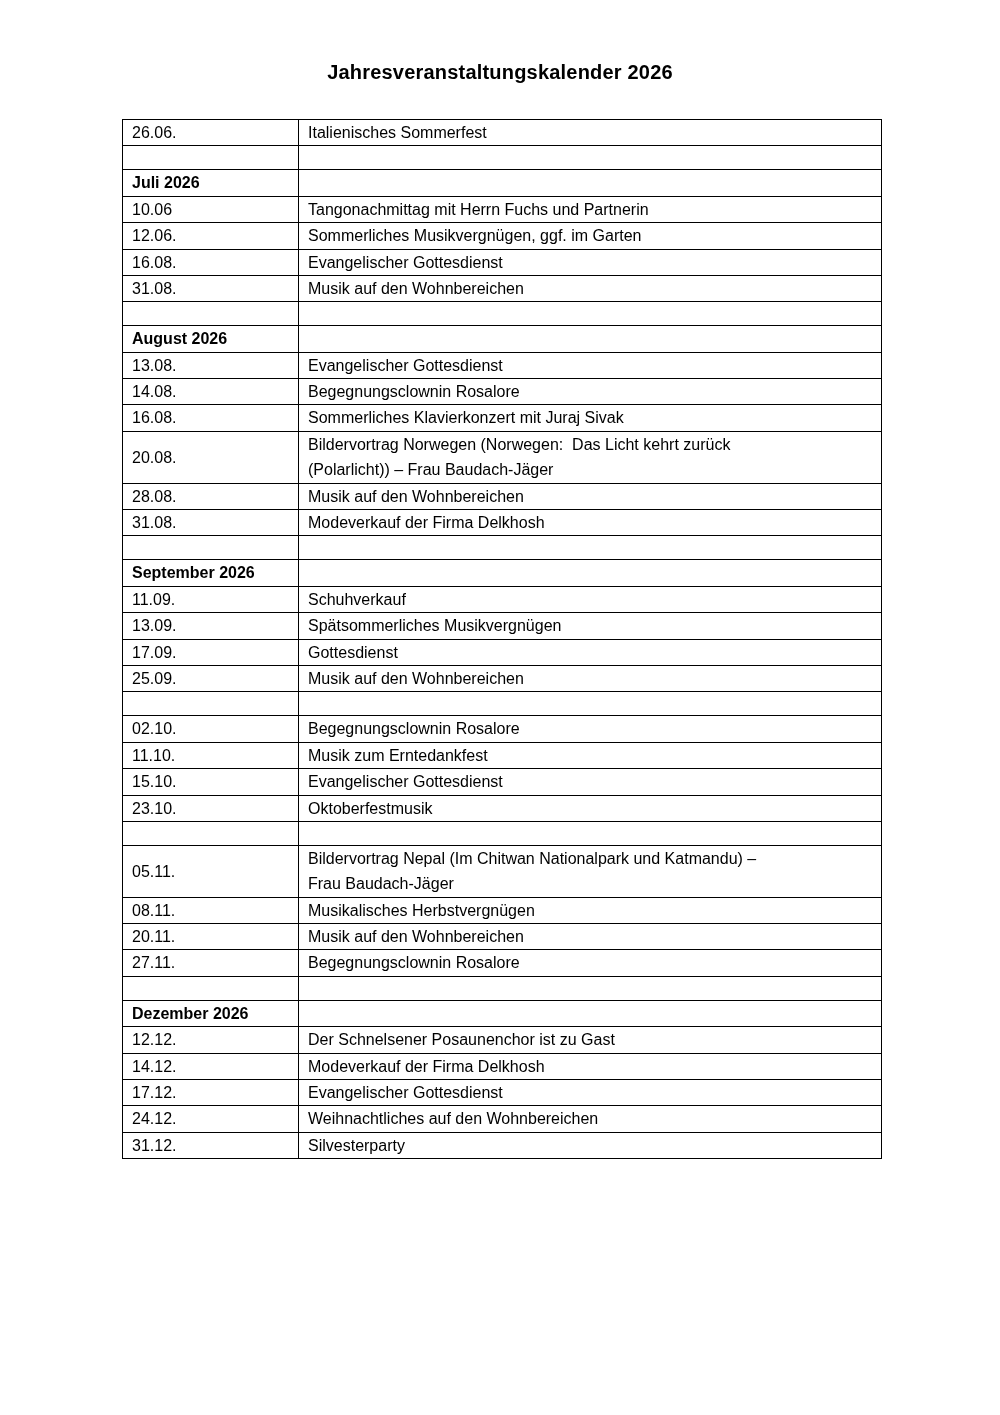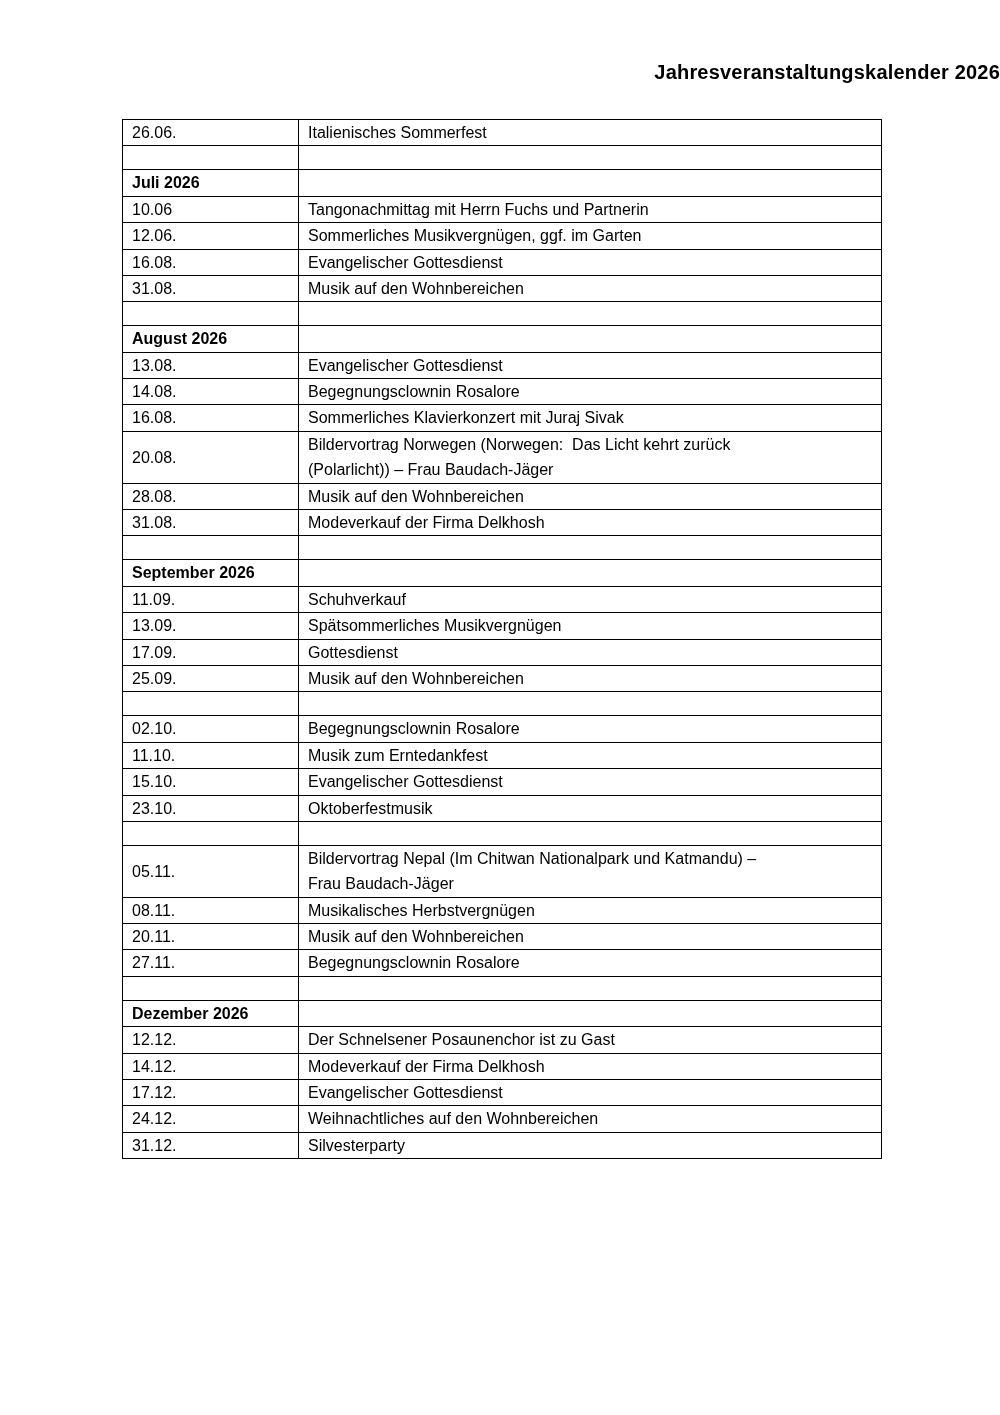--- a/index.html
+++ b/index.html
@@ -16,21 +16,21 @@
     width: 1000px;
     height: 1415px;
     background: #ffffff;
     overflow: hidden;
   }
   .page-title {
     position: absolute;
     top: 61px;
     left: 0;
     width: 1000px;
-    text-align: right;
+    text-align: center;
     font-size: 20px;
     font-weight: bold;
     letter-spacing: 0.2px;
     color: #000000;
   }
   table.events-table {
     position: absolute;
     top: 119px;
     left: 122px;
     width: 759px;

